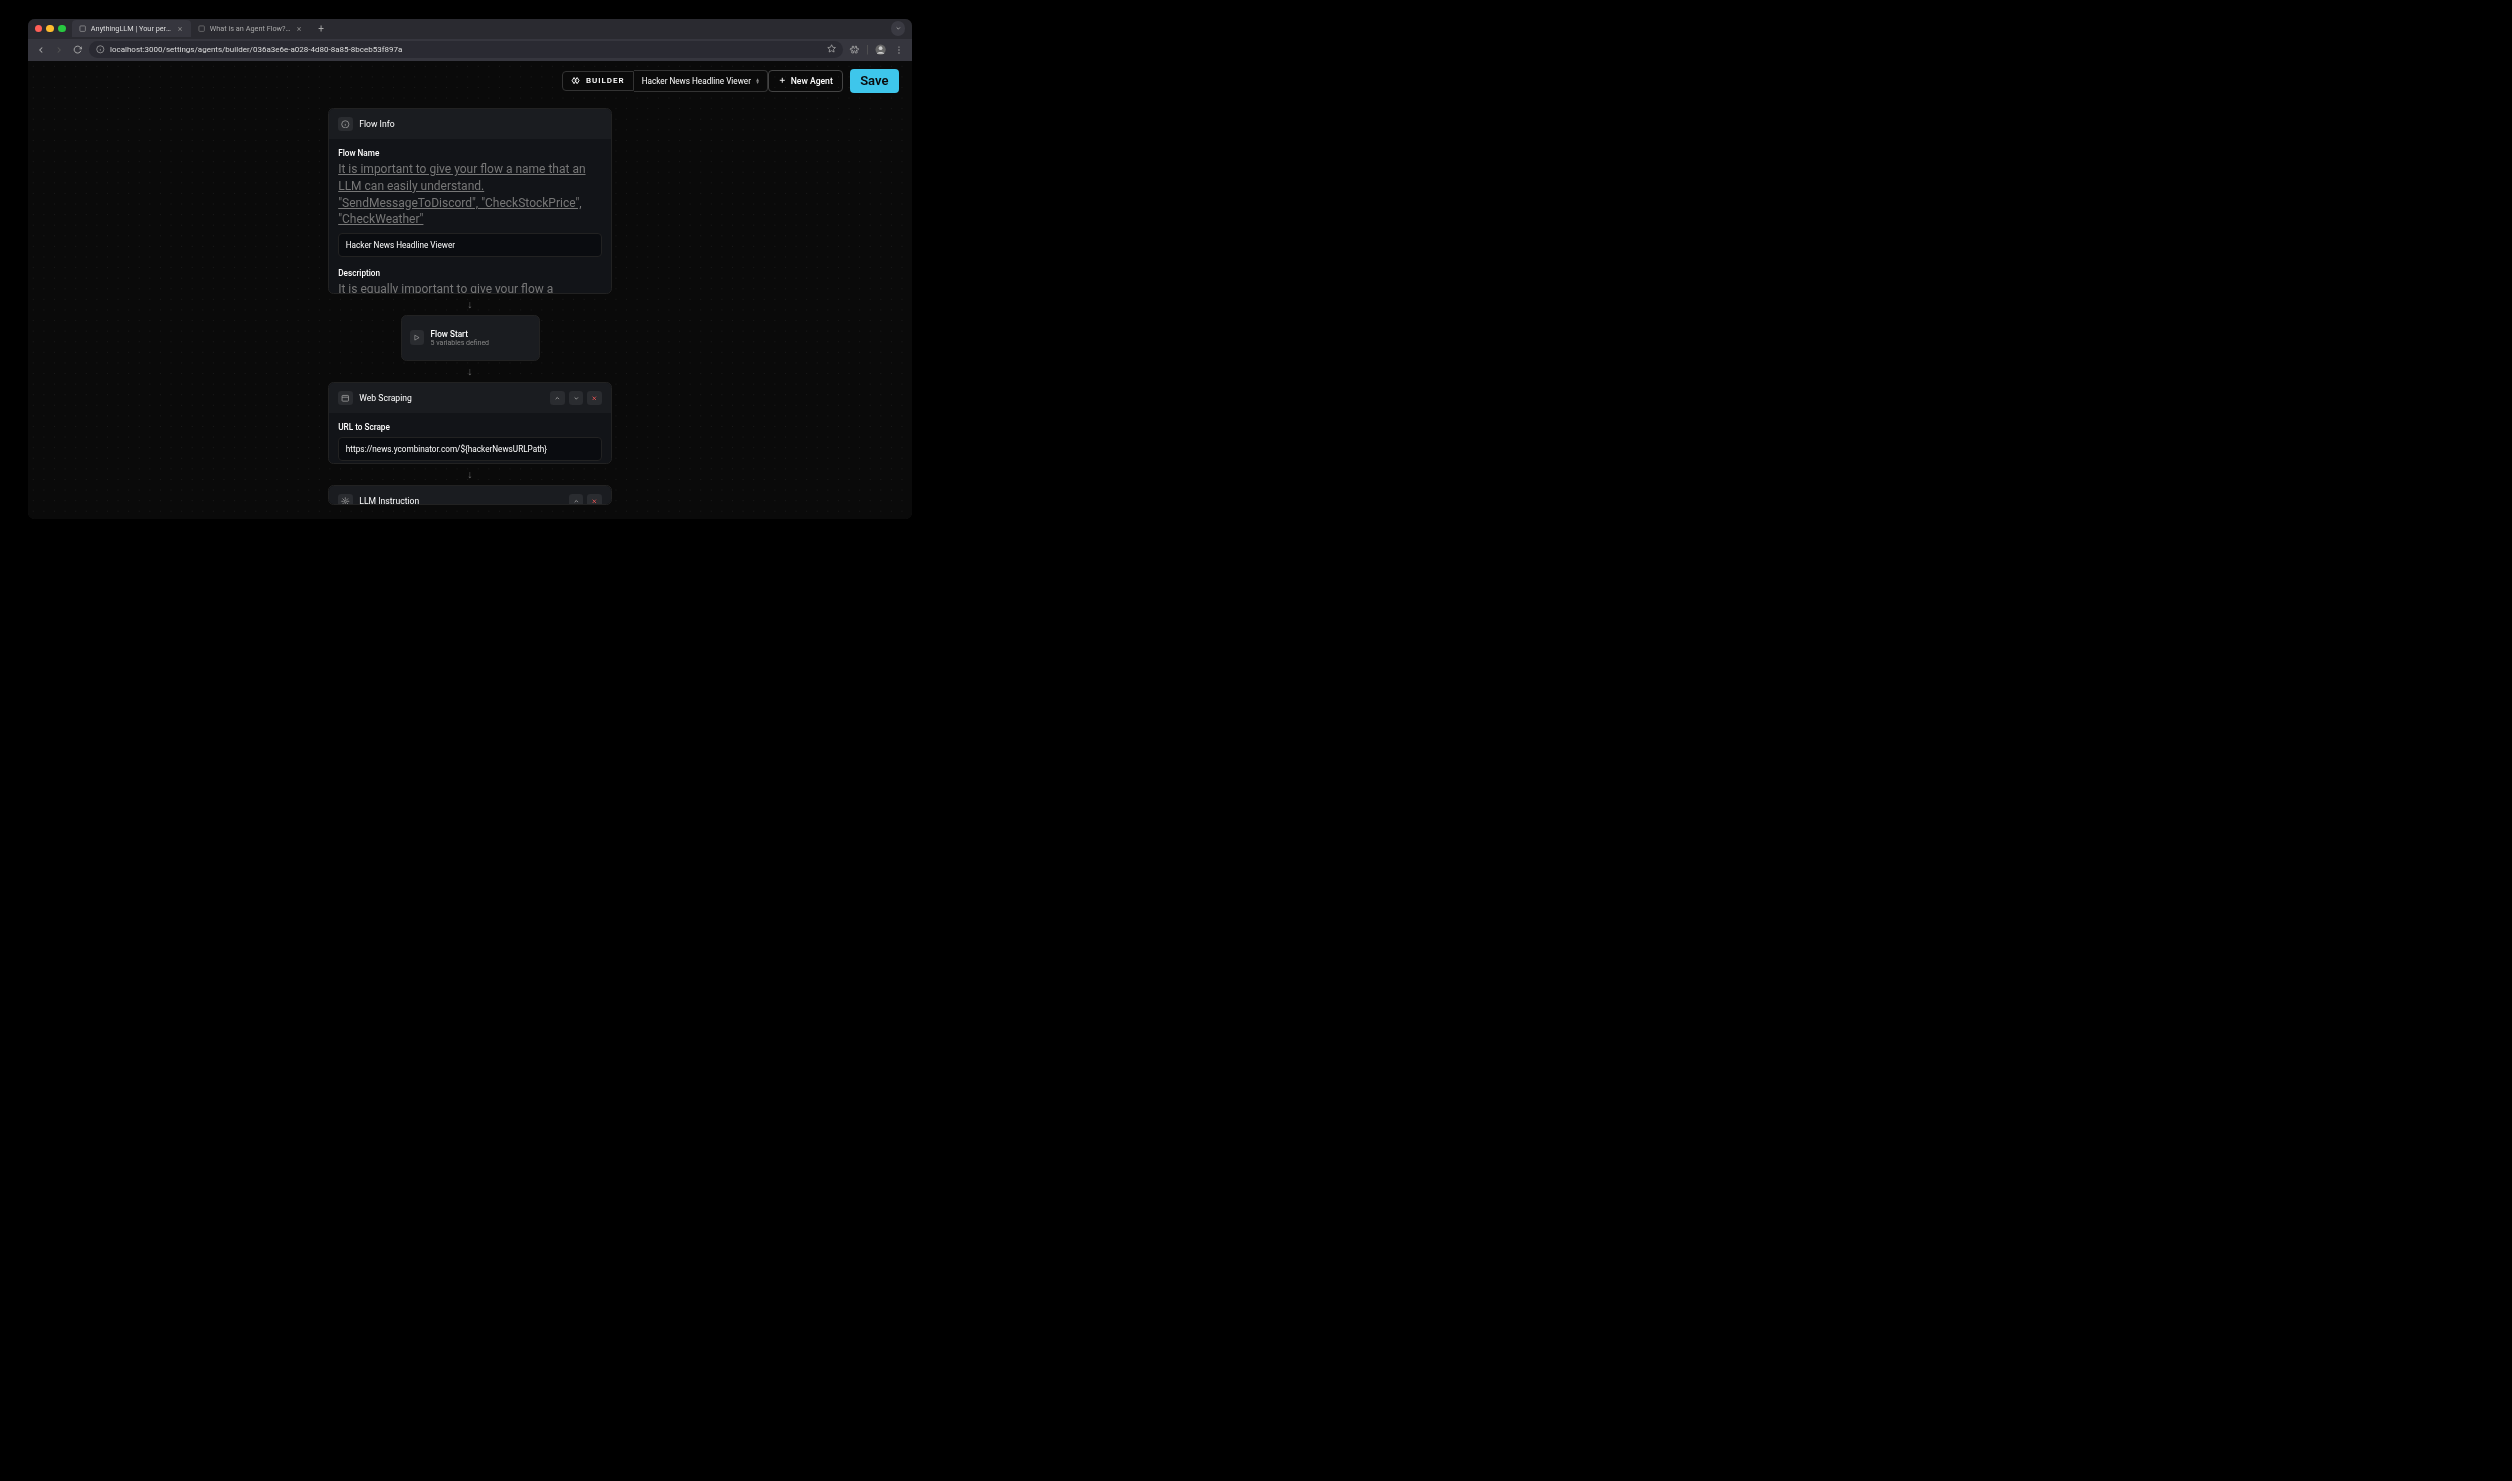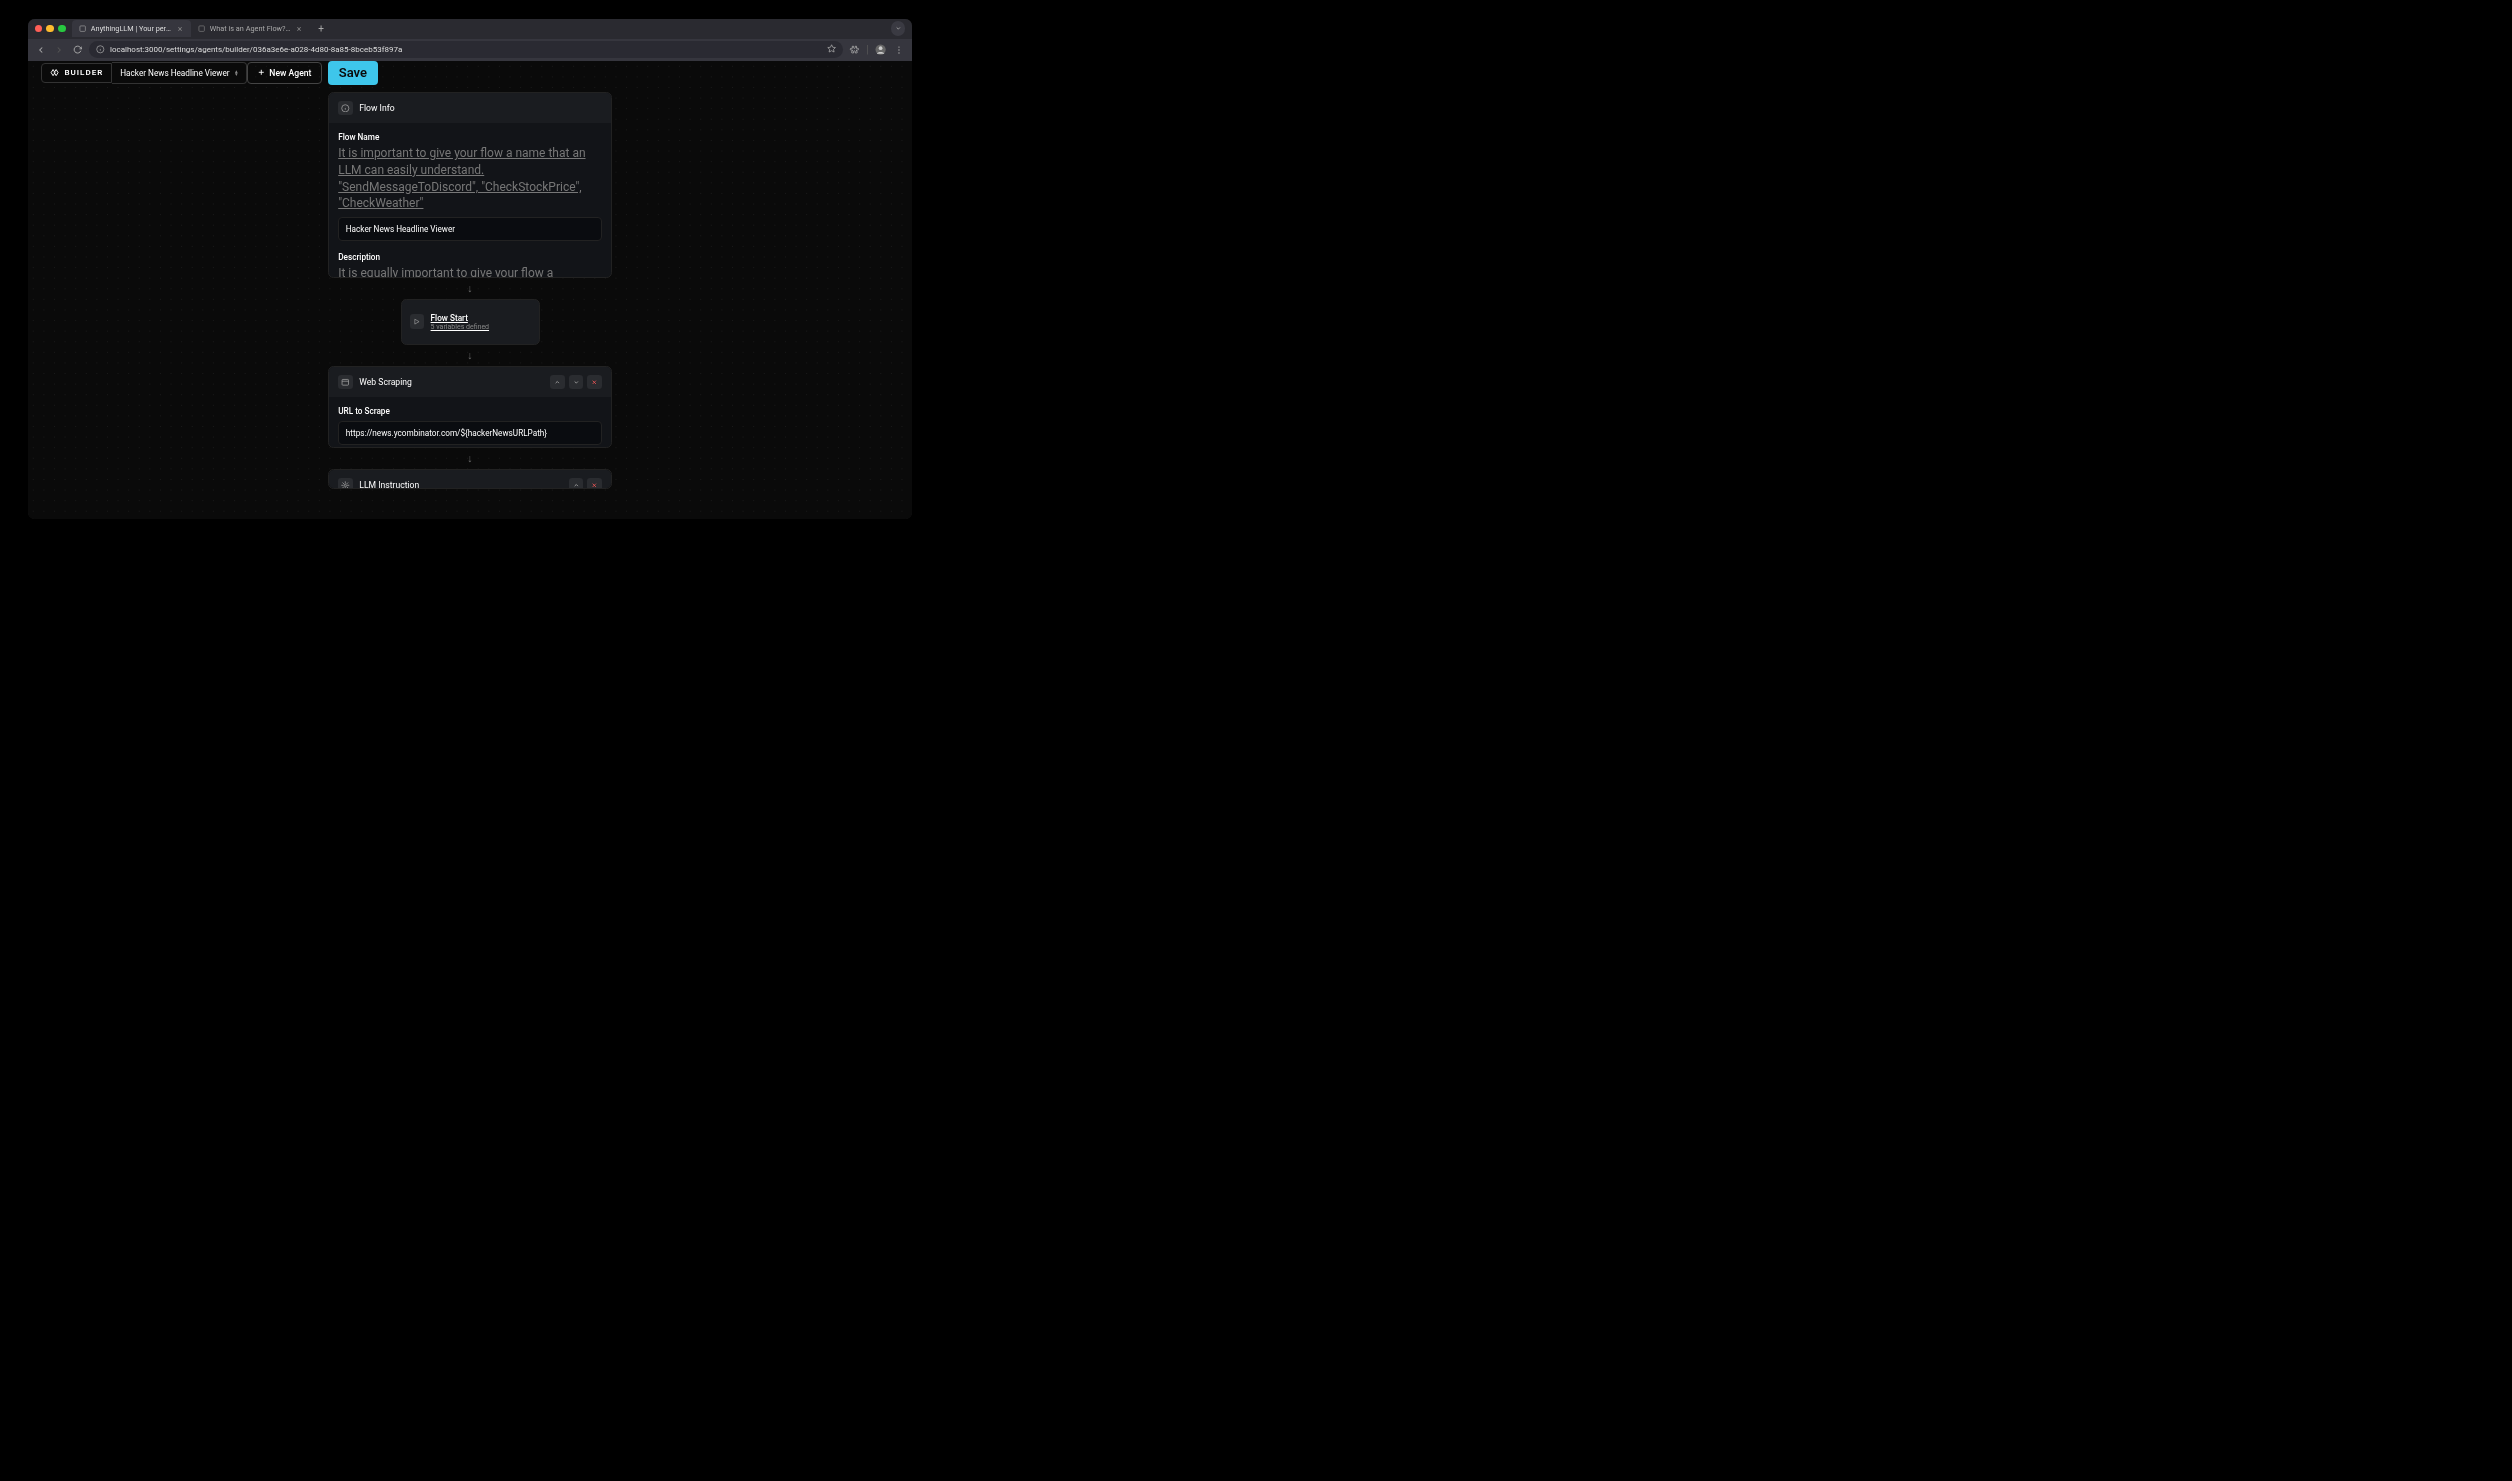--- a/index.html
+++ b/index.html
@@ -112,22 +112,22 @@
       background-image: radial-gradient(#1a1a1a 0.7px, transparent 0.7px);
       background-size: 10.6px 10.6px;
       background-position: 0 0;
     }
 
     .app-header {
       position: relative;
       z-index: 2;
       display: flex;
       align-items: center;
-      justify-content: flex-start;
-      padding: 0 13px;
+      justify-content: flex-end;
+      padding: 8px 13px;
     }
     .header-left { display: flex; align-items: center; }
     .builder-badge {
       display: flex;
       align-items: center;
       gap: 5.3px;
       border: 0.7px solid #333;
       border-radius: 4px 0 0 4px;
       padding: 4.6px 8px;
       font-size: 8px;
@@ -267,21 +267,20 @@
 
     .small-card {
       background: #1a1c20;
       border: 0.7px solid #222;
       border-radius: 5.3px;
       width: 139px;
       padding: 13px 8px;
       display: flex;
       align-items: center;
       gap: 6.6px;
-      text-decoration: underline;
     }
     .play-icon {
       width: 14.5px; height: 14.5px; border-radius: 3.3px;
       background: #2a2c30;
       display: flex; align-items: center; justify-content: center;
       color: #aaa;
     }
     .small-card-title { font-size: 8.2px; font-weight: 500; }
     .small-card-sub { font-size: 7px; color: #888; }
   </style>

